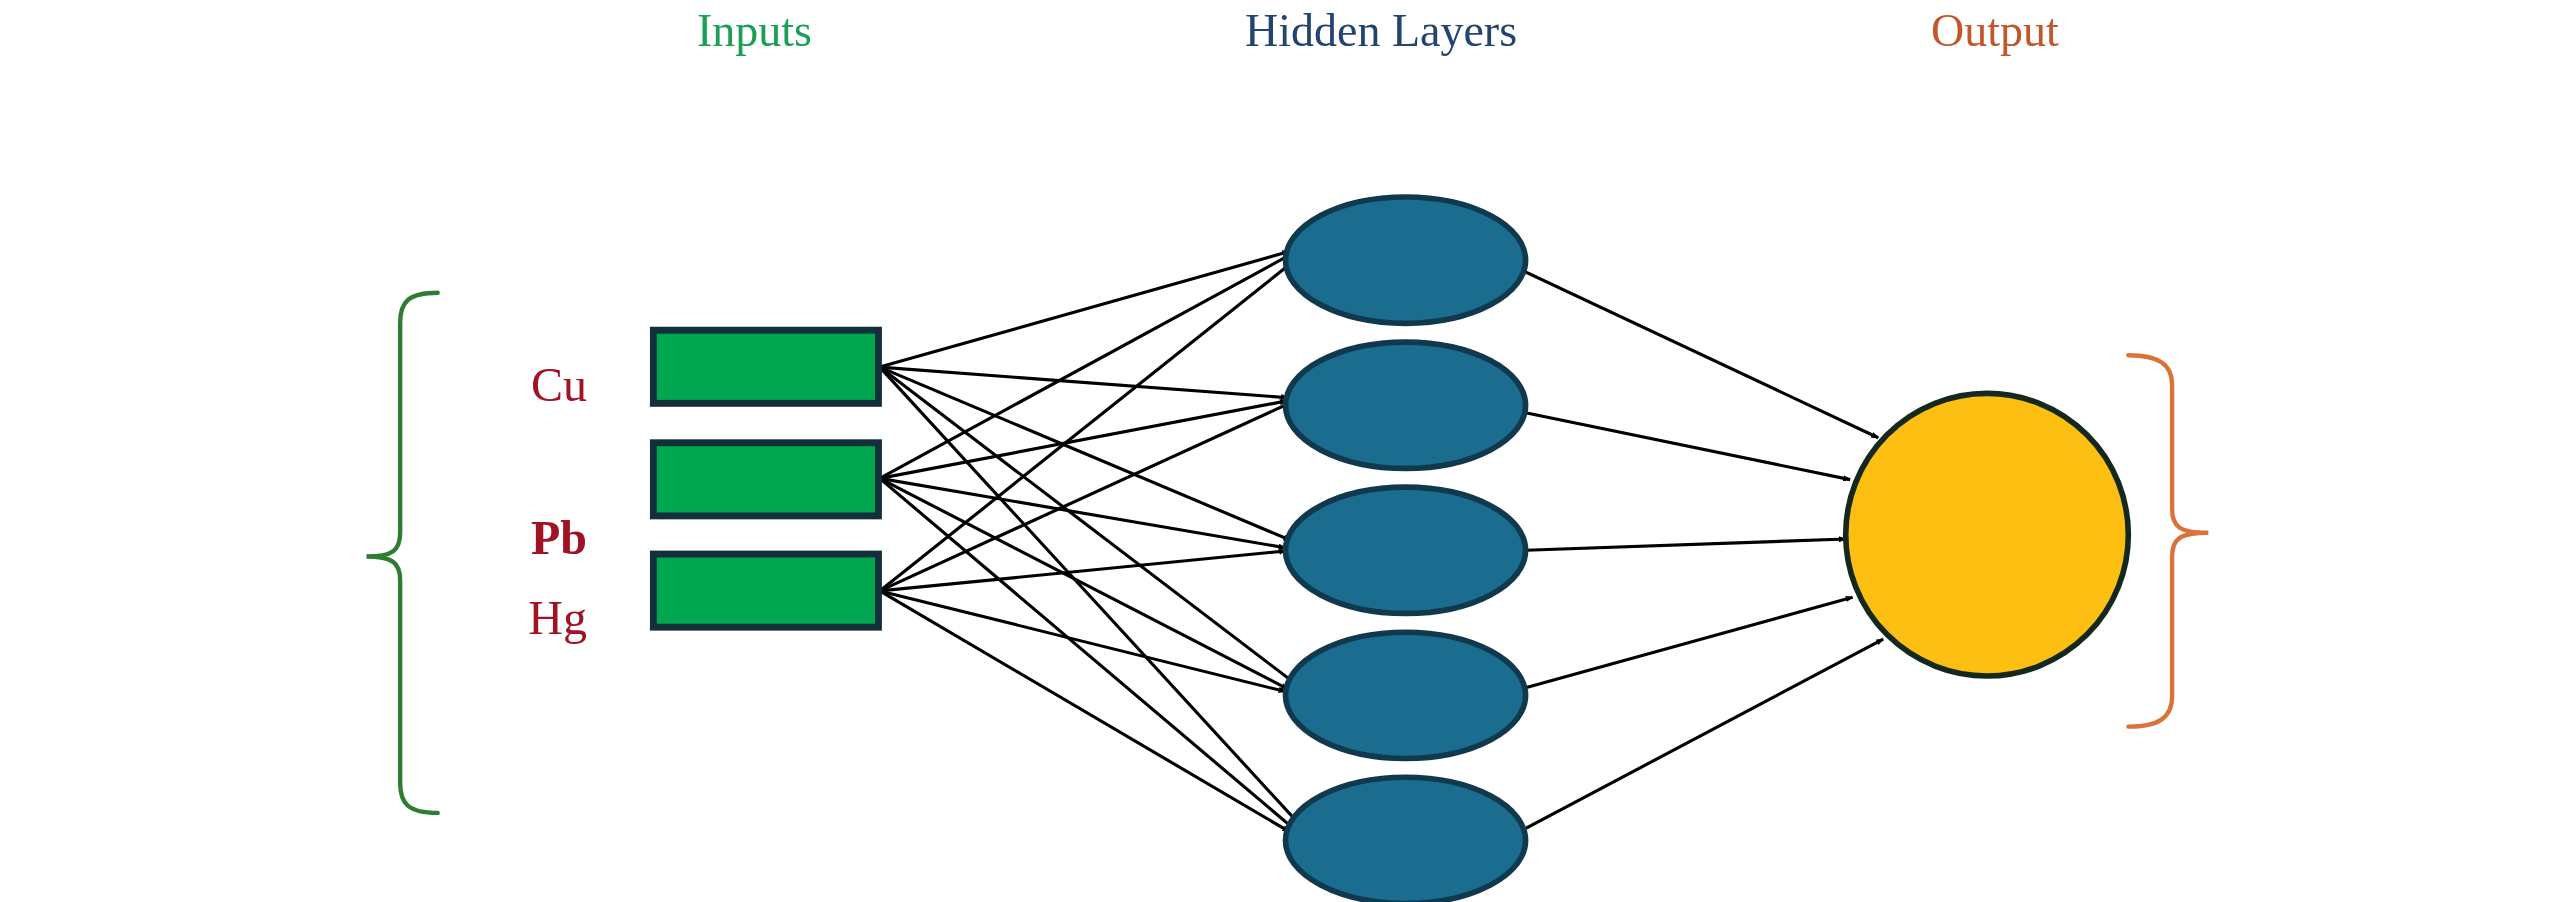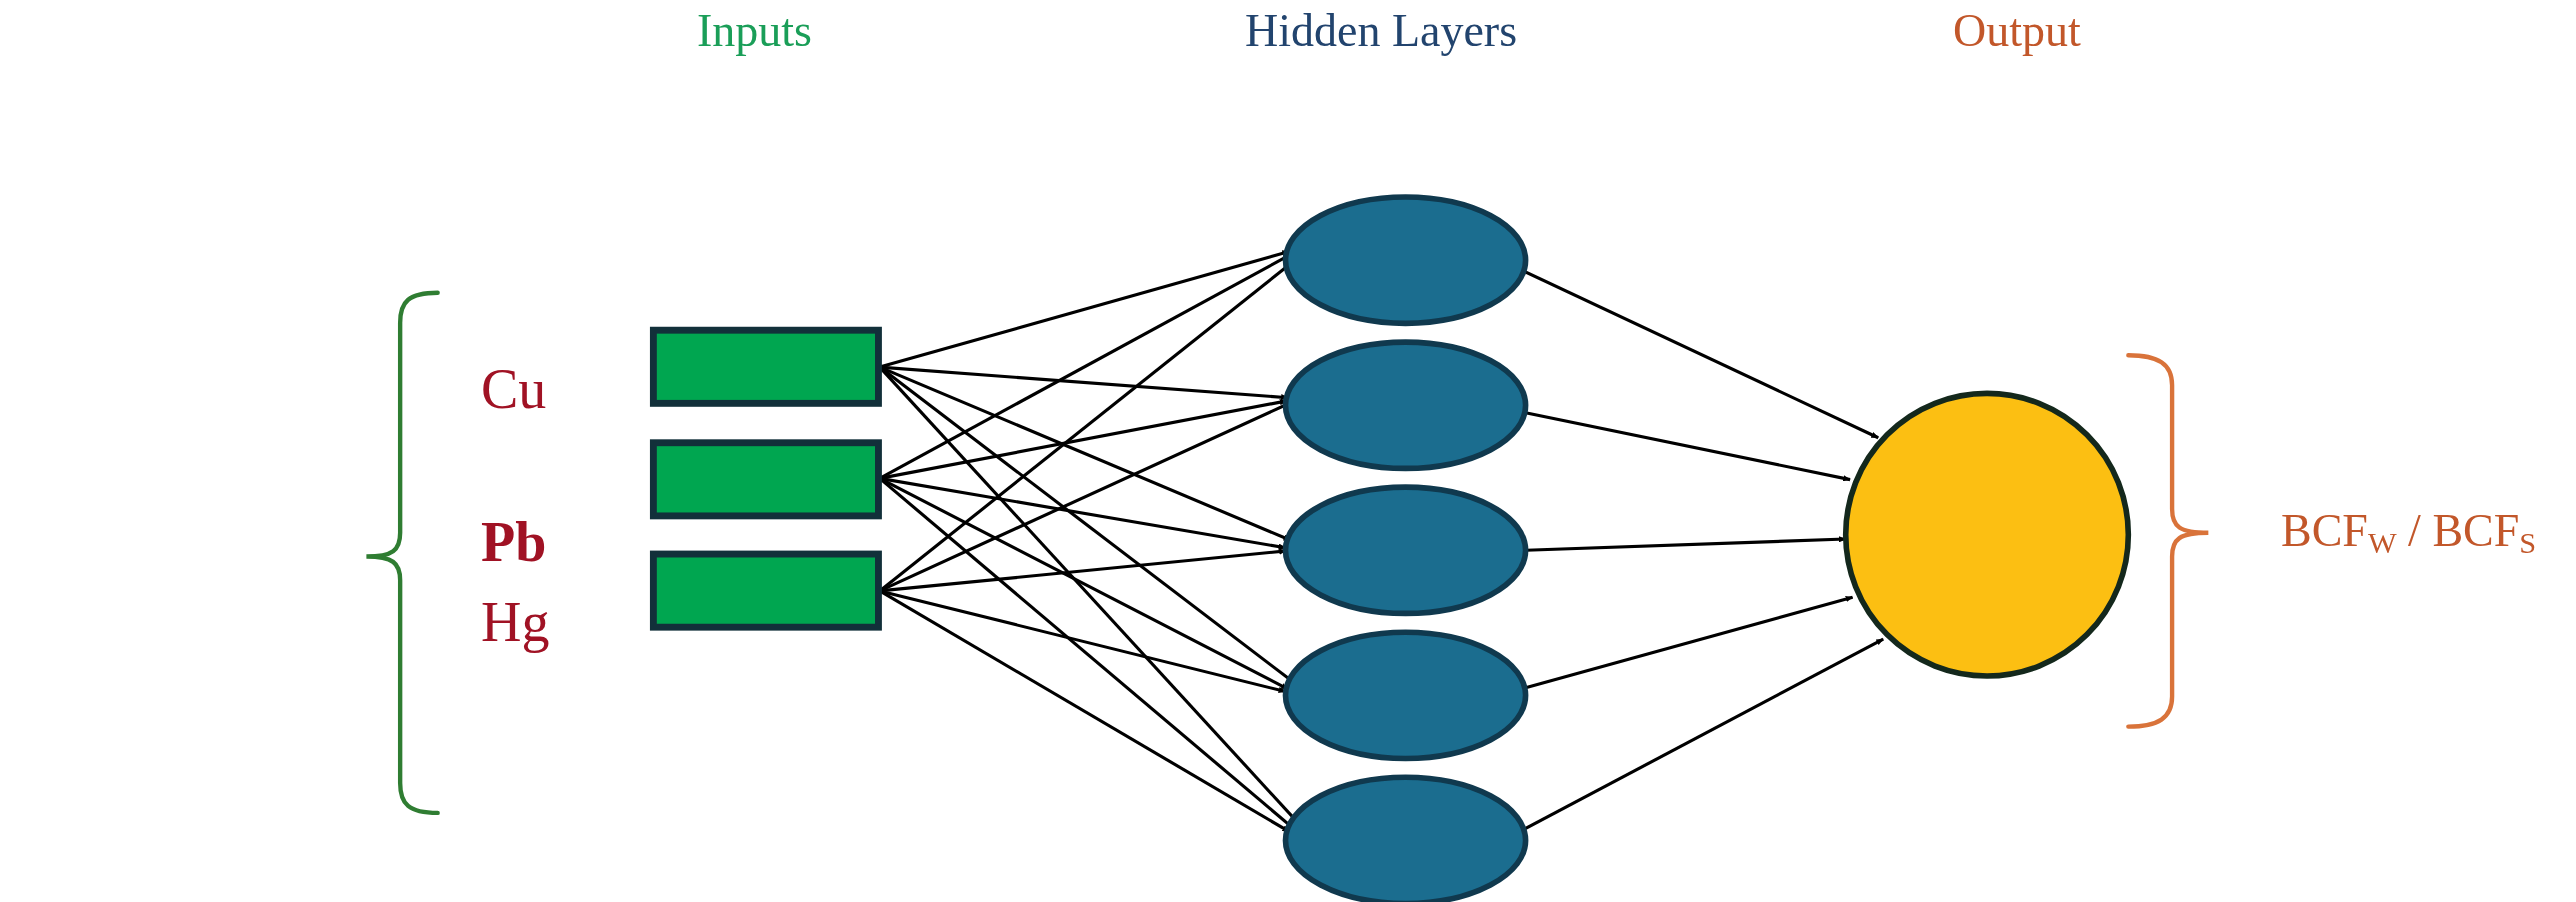--- a/index.html
+++ b/index.html
@@ -43,34 +43,33 @@
   }
   #hdr-hidden {
     left: 1245px;
     top: 7.5px;
     color: #22446e;
   }
   #hdr-output {
     left: 1931px;
     top: 7.5px;
     color: #c2572a;
-    margin-left: 22px;
   }
   #lbl-trace-metals {
     left: 11.3px;
     top: 528px;
     font-size: 46px;
     color: #1aa35b;
   }
   .input-label {
-    font-size: 56px;
+    font-size: 48px;
     color: #a01224;
     left: 481px;
     width: 106px;
-    text-align: left;
+    text-align: right;
   }
   #in-lbl-0 { top: 361px; }
   #in-lbl-1 { top: 514px; font-weight: bold; }
   #in-lbl-2 { top: 594px; }
   #lbl-output-value {
     left: 2281px;
     top: 508px;
     font-size: 46px;
     color: #c2572a;
   }
@@ -162,18 +161,15 @@
 
   <div class="lbl col-header" id="hdr-inputs">Inputs</div>
   <div class="lbl col-header" id="hdr-hidden">Hidden Layers</div>
   <div class="lbl col-header" id="hdr-output">Output</div>
 
 
   <div class="lbl input-label" id="in-lbl-0">Cu</div>
   <div class="lbl input-label" id="in-lbl-1">Pb</div>
   <div class="lbl input-label" id="in-lbl-2">Hg</div>
 
-  <div class="lbl" id="lbl-output-value">
-    <span>BCF</span><sub>W</sub><span> / </span><span>BCF</span><sub>S</sub>
-  </div>
 
 </div>
 
 
 </body></html>

